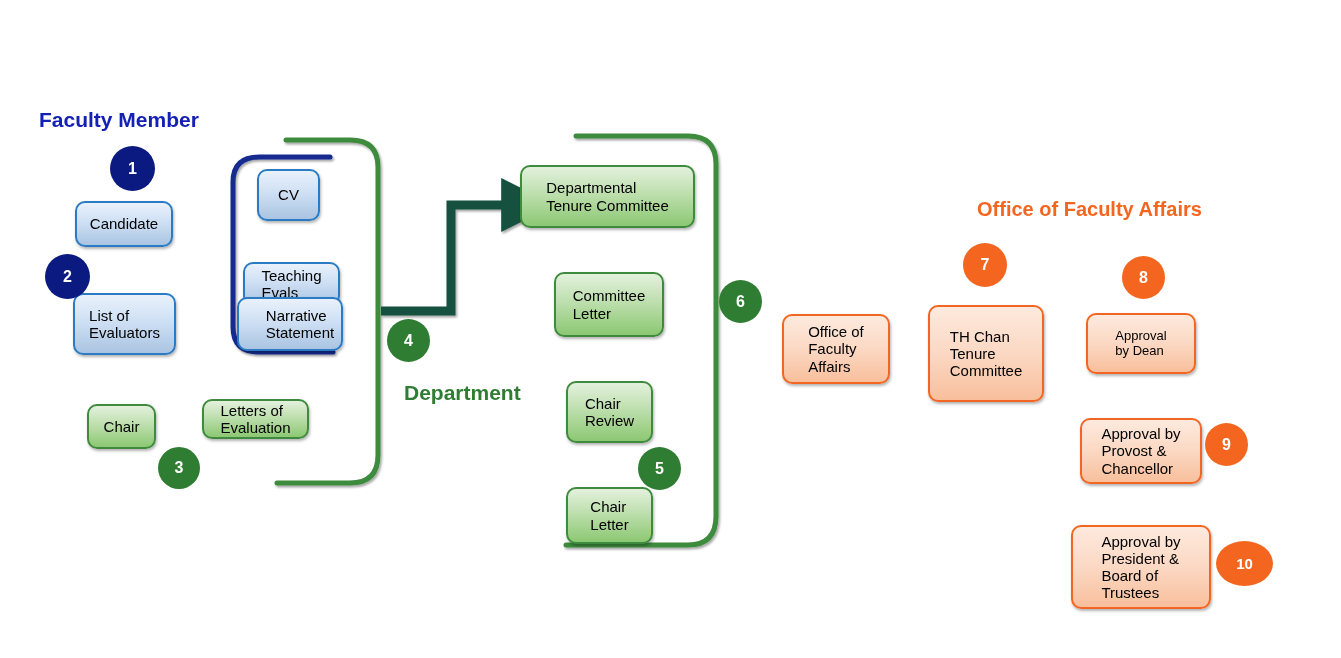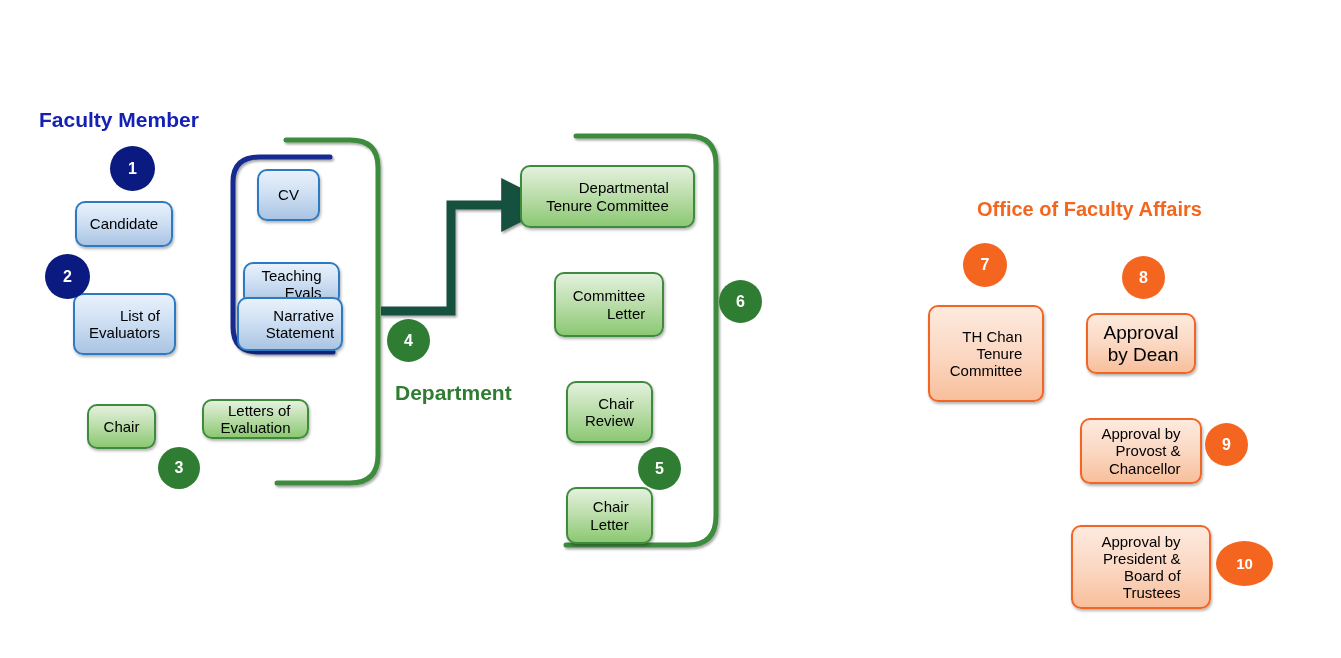--- a/index.html
+++ b/index.html
@@ -24,21 +24,21 @@
     width: 1341px;
     height: 658px;
     pointer-events: none;
   }
   .node {
     position: absolute;
     box-sizing: border-box;
     display: flex;
     align-items: center;
     justify-content: center;
-    text-align: right;
+    text-align: left;
     color: #000000;
     line-height: 1.15;
     border-radius: 10px;
   }
   .node-blue {
     border: 2px solid #2a7bc4;
     background: linear-gradient(to bottom, #e9f1fb 0%, #cfe0f4 45%, #aac4e2 100%);
     box-shadow: 1px 2px 3px rgba(0,0,0,0.30);
   }
   .node-green {
@@ -125,21 +125,21 @@
 
     <line x1="1046" y1="343" x2="1078" y2="343" stroke="#f4661f" stroke-width="11" marker-end="url(#ah-orange)" filter="url(#softshadow)"></line>
 
     <line x1="1141" y1="375" x2="1141" y2="410" stroke="#f4661f" stroke-width="11" marker-end="url(#ah-orange)" filter="url(#softshadow)"></line>
 
     <line x1="1141" y1="484" x2="1141" y2="519" stroke="#f4661f" stroke-width="11" marker-end="url(#ah-orange)" filter="url(#softshadow)"></line>
   </svg>
 
   <div class="grouptitle t-navy" style="left:39px; top:108px; font-size:21px;">Faculty Member</div>
 
-  <div class="grouptitle t-green" style="left:395px; top:381px; font-size:21px;">Department</div>
+  <div class="grouptitle t-green" style="left:404px; top:381px; font-size:21px;">Department</div>
 
   <div class="grouptitle t-orange" style="left:977px; top:198px; font-size:20px;">Office of Faculty Affairs</div>
 
   <div class="node node-blue" style="left:75px; top:201px; width:98px; height:46px; font-size:15px;">Candidate</div>
 
   <div class="node node-blue" style="left:73px; top:293px; width:103px; height:62px; font-size:15px; white-space:pre-line;">List of
 Evaluators</div>
 
   <div class="node node-blue" style="left:257px; top:169px; width:63px; height:52px; font-size:15px;">CV</div>
 
@@ -159,26 +159,29 @@
 
   <div class="node node-green" style="left:554px; top:272px; width:110px; height:65px; font-size:15px; white-space:pre-line;">Committee
 Letter</div>
 
   <div class="node node-green" style="left:566px; top:381px; width:87px; height:62px; font-size:15px; white-space:pre-line;">Chair
 Review</div>
 
   <div class="node node-green" style="left:566px; top:487px; width:87px; height:57px; font-size:15px; white-space:pre-line;">Chair
 Letter</div>
 
+  <div class="node node-orange" style="left:782px; top:314px; width:108px; height:70px; font-size:15px; white-space:pre-line;">Office of
+Faculty
+Affairs</div>
 
   <div class="node node-orange" style="left:928px; top:305px; width:116px; height:97px; font-size:15px; white-space:pre-line;">TH Chan
 Tenure
 Committee</div>
 
-  <div class="node node-orange" style="left:1086px; top:313px; width:110px; height:61px; font-size:19px; white-space:pre-line;">Approval
+  <div class="node node-orange" style="left:1086px; top:313px; width:110px; height:61px; font-size:13px; white-space:pre-line;">Approval
 by Dean</div>
 
   <div class="node node-orange" style="left:1080px; top:418px; width:122px; height:66px; font-size:15px; white-space:pre-line;">Approval by
 Provost &amp;
 Chancellor</div>
 
   <div class="node node-orange" style="left:1071px; top:525px; width:140px; height:84px; font-size:15px; white-space:pre-line;">Approval by
 President &amp;
 Board of
 Trustees</div>

